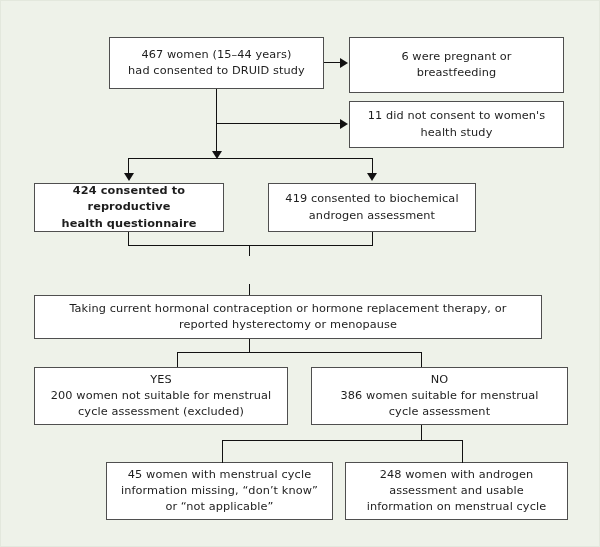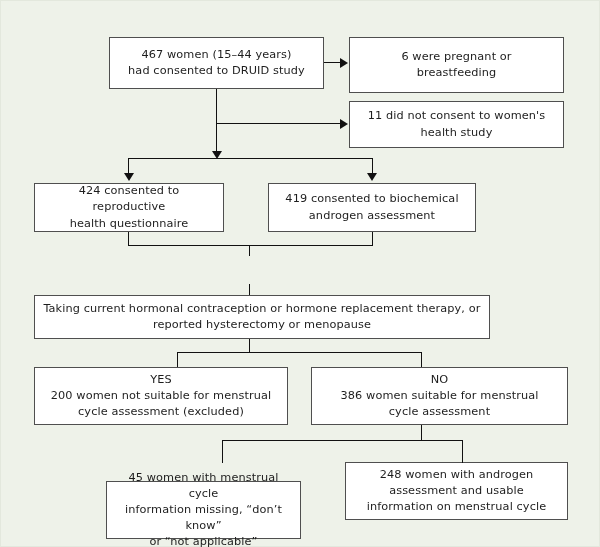--- a/index.html
+++ b/index.html
@@ -76,49 +76,49 @@
   <div class="box" style="left:348px; top:36px; width:215px; height:56px;">
     <span>6 were pregnant or
 breastfeeding</span>
   </div>
 
   <div class="box" style="left:348px; top:100px; width:215px; height:47px;">
     <span>11 did not consent to women's
 health study</span>
   </div>
 
-  <div class="box" style="left:33px; top:182px; width:190px; height:49px;">
+  <div class="box" style="left:33px; top:182px; width:190px; height:49px;font-weight:bold;">
     <span>424 consented to reproductive
 health questionnaire</span>
   </div>
 
   <div class="box" style="left:267px; top:182px; width:208px; height:49px;">
     <span>419 consented to biochemical
 androgen assessment</span>
   </div>
 
 
-  <div class="box" style="left:33px; top:294px; width:456px; height:44px;">
+  <div class="box" style="left:33px; top:294px; width:508px; height:44px;">
     <span>Taking current hormonal contraception or hormone replacement therapy, or
 reported hysterectomy or menopause</span>
   </div>
 
   <div class="box" style="left:33px; top:366px; width:254px; height:58px;">
     <span>YES
 200 women not suitable for menstrual
 cycle assessment (excluded)</span>
   </div>
 
   <div class="box" style="left:310px; top:366px; width:257px; height:58px;">
     <span>NO
 386 women suitable for menstrual
 cycle assessment</span>
   </div>
 
-  <div class="box" style="left:105px; top:480px; width:195px; height:58px;align-items:center;">
+  <div class="box" style="left:105px; top:461px; width:227px; height:58px;align-items:center;">
     <span>45 women with menstrual cycle
 information missing, “don’t know”
 or “not applicable”</span>
   </div>
 
   <div class="box" style="left:344px; top:461px; width:223px; height:58px;">
     <span>248 women with androgen
 assessment and usable
 information on menstrual cycle</span>
   </div>

